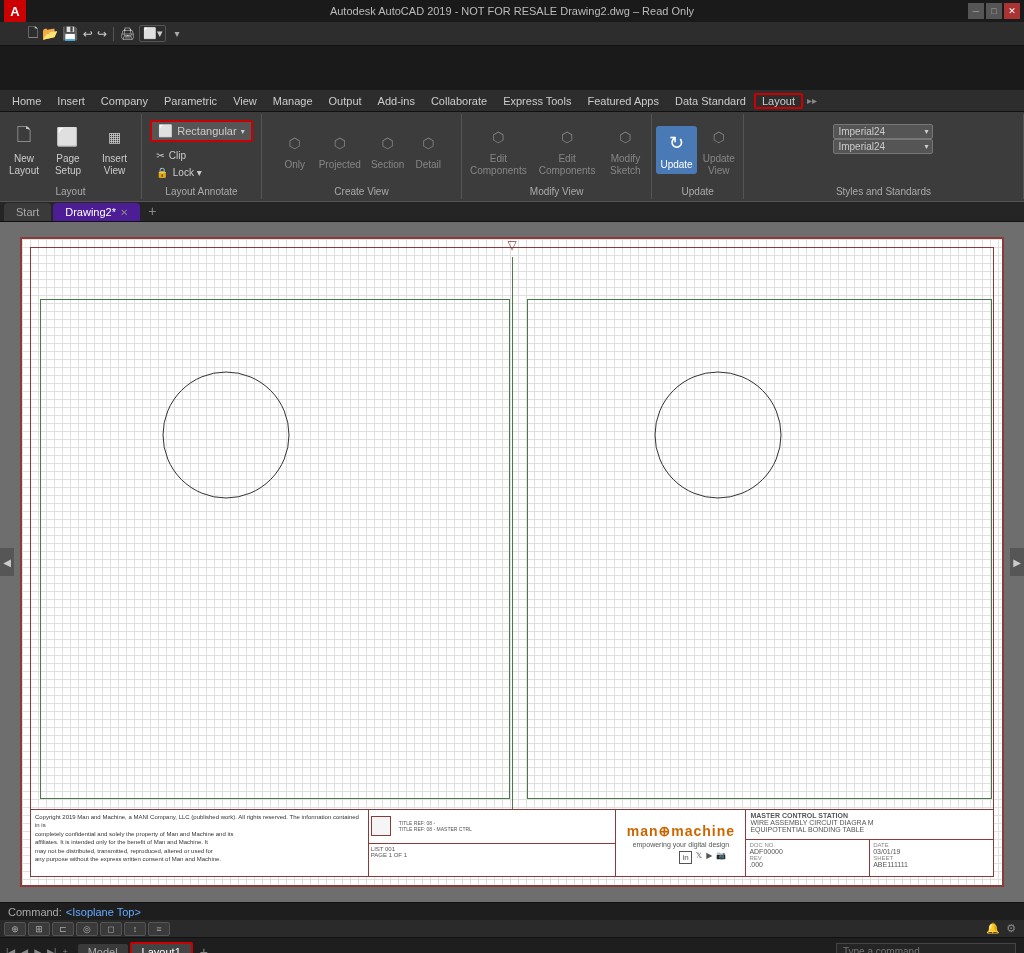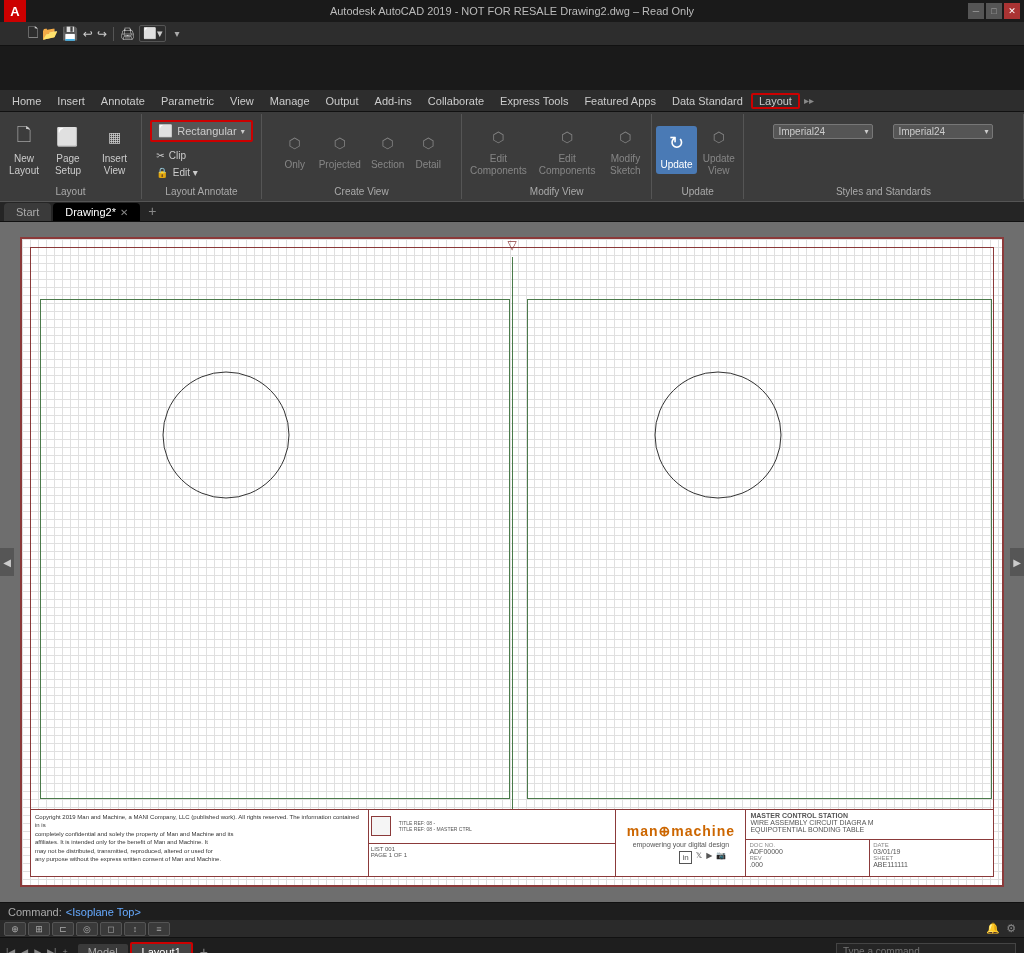--- a/index.html
+++ b/index.html
@@ -160,21 +160,21 @@
       color: #aaa;
       font-size: 11px;
       cursor: pointer;
       border-top-left-radius: 4px;
       border-top-right-radius: 4px;
       margin-right: 2px;
       display: flex;
       align-items: center;
       gap: 4px;
     }
-    .doc-tab.active { background: #000000; color: white; }
+    .doc-tab.active { background: #4c1d95; color: white; }
     .doc-tab .close-x { font-size: 10px; color: #888; }
     .doc-tab-add {
       width: 20px;
       height: 20px;
       display: flex;
       align-items: center;
       justify-content: center;
       color: #888;
       cursor: pointer;
       font-size: 14px;
@@ -335,21 +335,21 @@
   <span style="font-size:12px; cursor:pointer; color:#ccc;">↪</span>
   <div style="width:1px; height:14px; background:#555; margin:0 2px;"></div>
   <span style="font-size:12px; cursor:pointer; color:#ccc;">🖨</span>
   <span style="font-size:11px; cursor:pointer; color:#ccc; border:1px solid #555; padding:1px 3px; border-radius:2px;">⬜▾</span>
   <span style="font-size:10px; color:#aaa; cursor:pointer; margin-left:4px;">▾</span>
 </div>
 
 <div id="menu-bar">
   <span class="menu-item">Home</span>
   <span class="menu-item">Insert</span>
-  <span class="menu-item">Annotate</span>
+  <span class="menu-item">Company</span>
   <span class="menu-item">Parametric</span>
   <span class="menu-item">View</span>
   <span class="menu-item">Manage</span>
   <span class="menu-item">Output</span>
   <span class="menu-item">Add-ins</span>
   <span class="menu-item">Collaborate</span>
   <span class="menu-item">Express Tools</span>
   <span class="menu-item">Featured Apps</span>
   <span class="menu-item">Data Standard</span>
   <span class="menu-item highlighted" style="border:2px solid #cc0000; color:#ccc;">Layout</span>
@@ -390,21 +390,21 @@
         <span>Rectangular</span>
         <span class="dropdown-arrow">▾</span>
       </div>
       <div class="ribbon-small-row">
         <div class="ribbon-small-btn">
           <span style="font-size:10px;">✂</span>
           <span>Clip</span>
         </div>
         <div class="ribbon-small-btn">
           <span style="font-size:10px;">🔒</span>
-          <span>Edit ▾</span>
+          <span>Lock ▾</span>
         </div>
       </div>
     </div>
     <div class="ribbon-group-label">Layout Annotate</div>
   </div>
 
   <div class="ribbon-group" style="min-width:200px;">
     <div class="ribbon-group-content" style="align-items:center; gap:2px;">
 
       <div class="ribbon-btn dimmed-btn" style="min-width:36px;">
@@ -465,21 +465,21 @@
       <div class="ribbon-btn dimmed-btn" style="min-width:40px;">
         <div class="btn-icon" style="font-size:14px;">⬡</div>
         <div class="btn-label" style="white-space:pre;">Update
 View</div>
       </div>
     </div>
     <div class="ribbon-group-label">Update</div>
   </div>
 
   <div class="ribbon-group" style="min-width:130px; flex:1;">
-    <div class="ribbon-group-content" style="gap:20px; padding-top:8px;">
+    <div class="ribbon-group-content" style="flex-direction:column; gap:0; padding-top:8px;">
       <div class="style-dropdown">
         <span>Imperial24</span>
         <span style="font-size:8px;">▾</span>
       </div>
       <div class="style-dropdown">
         <span>Imperial24</span>
         <span style="font-size:8px;">▾</span>
       </div>
     </div>
     <div class="ribbon-group-label">Styles and Standards</div>

